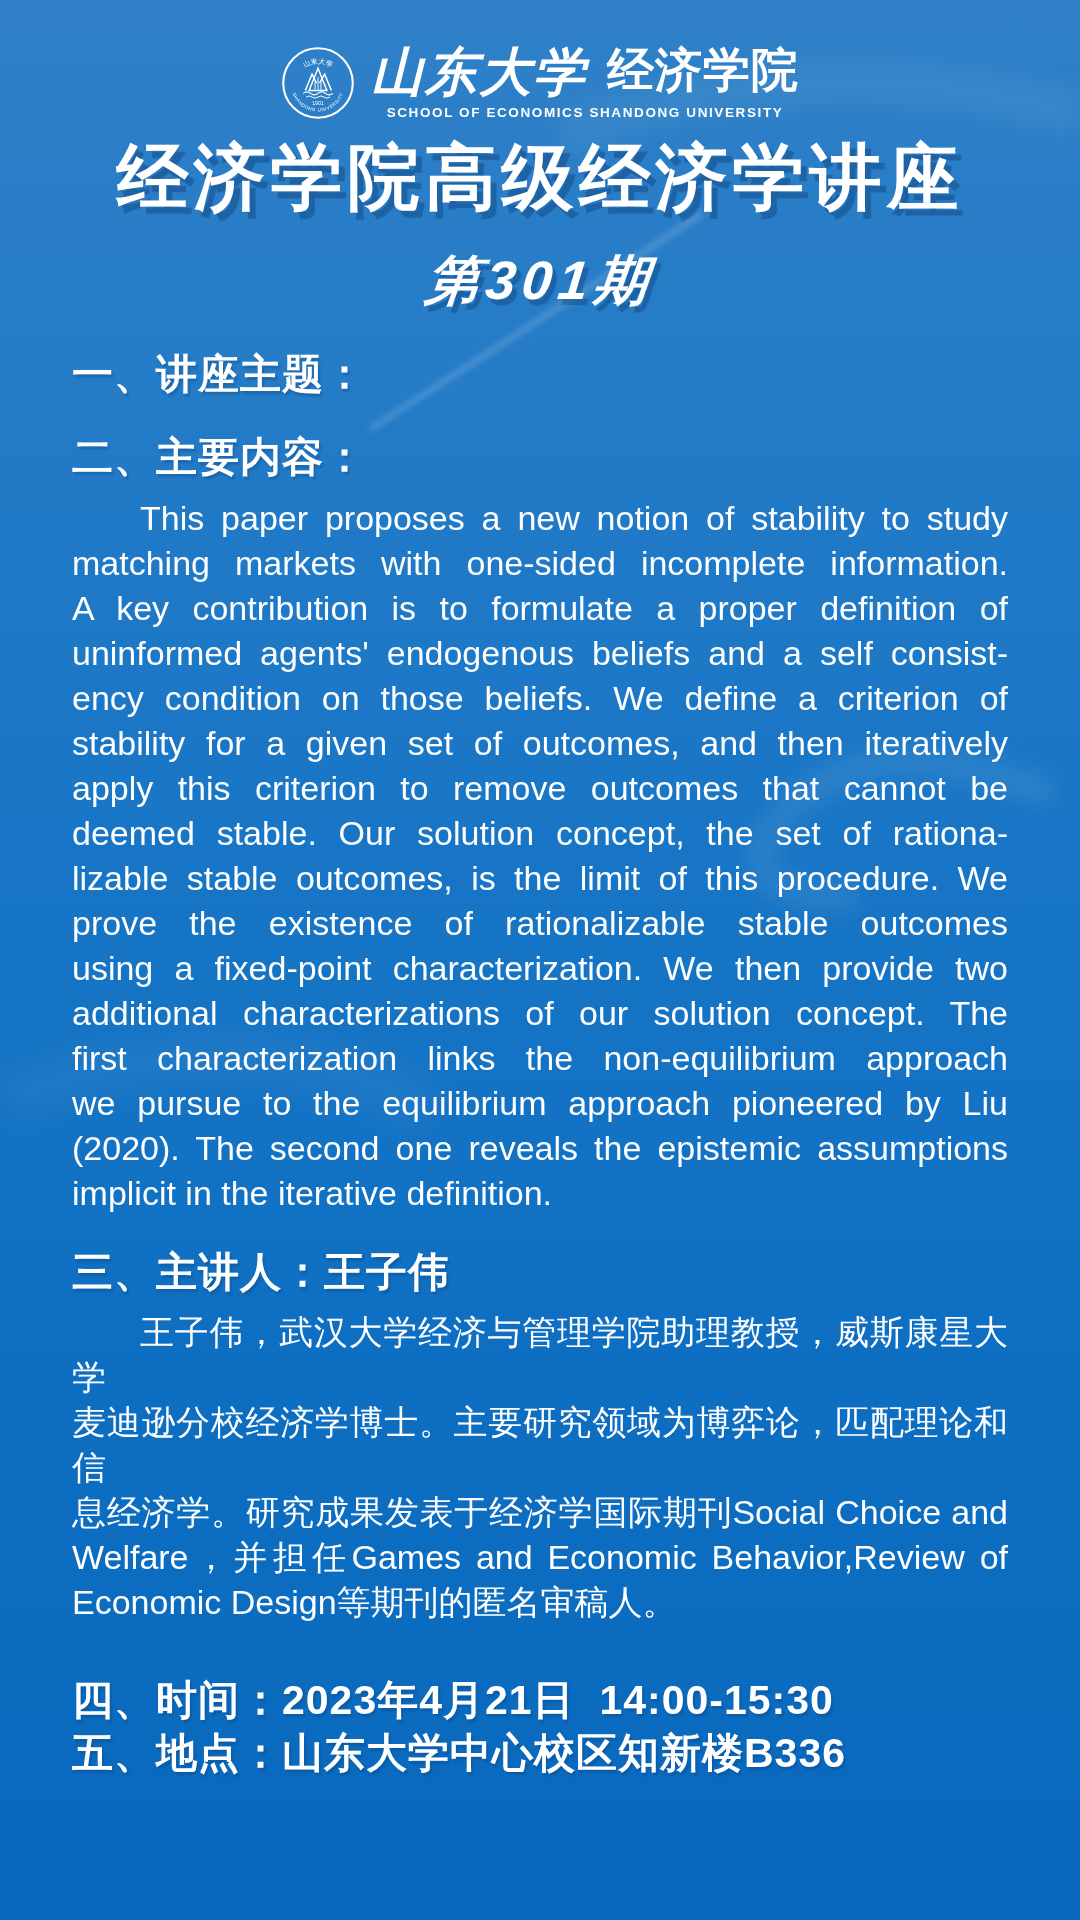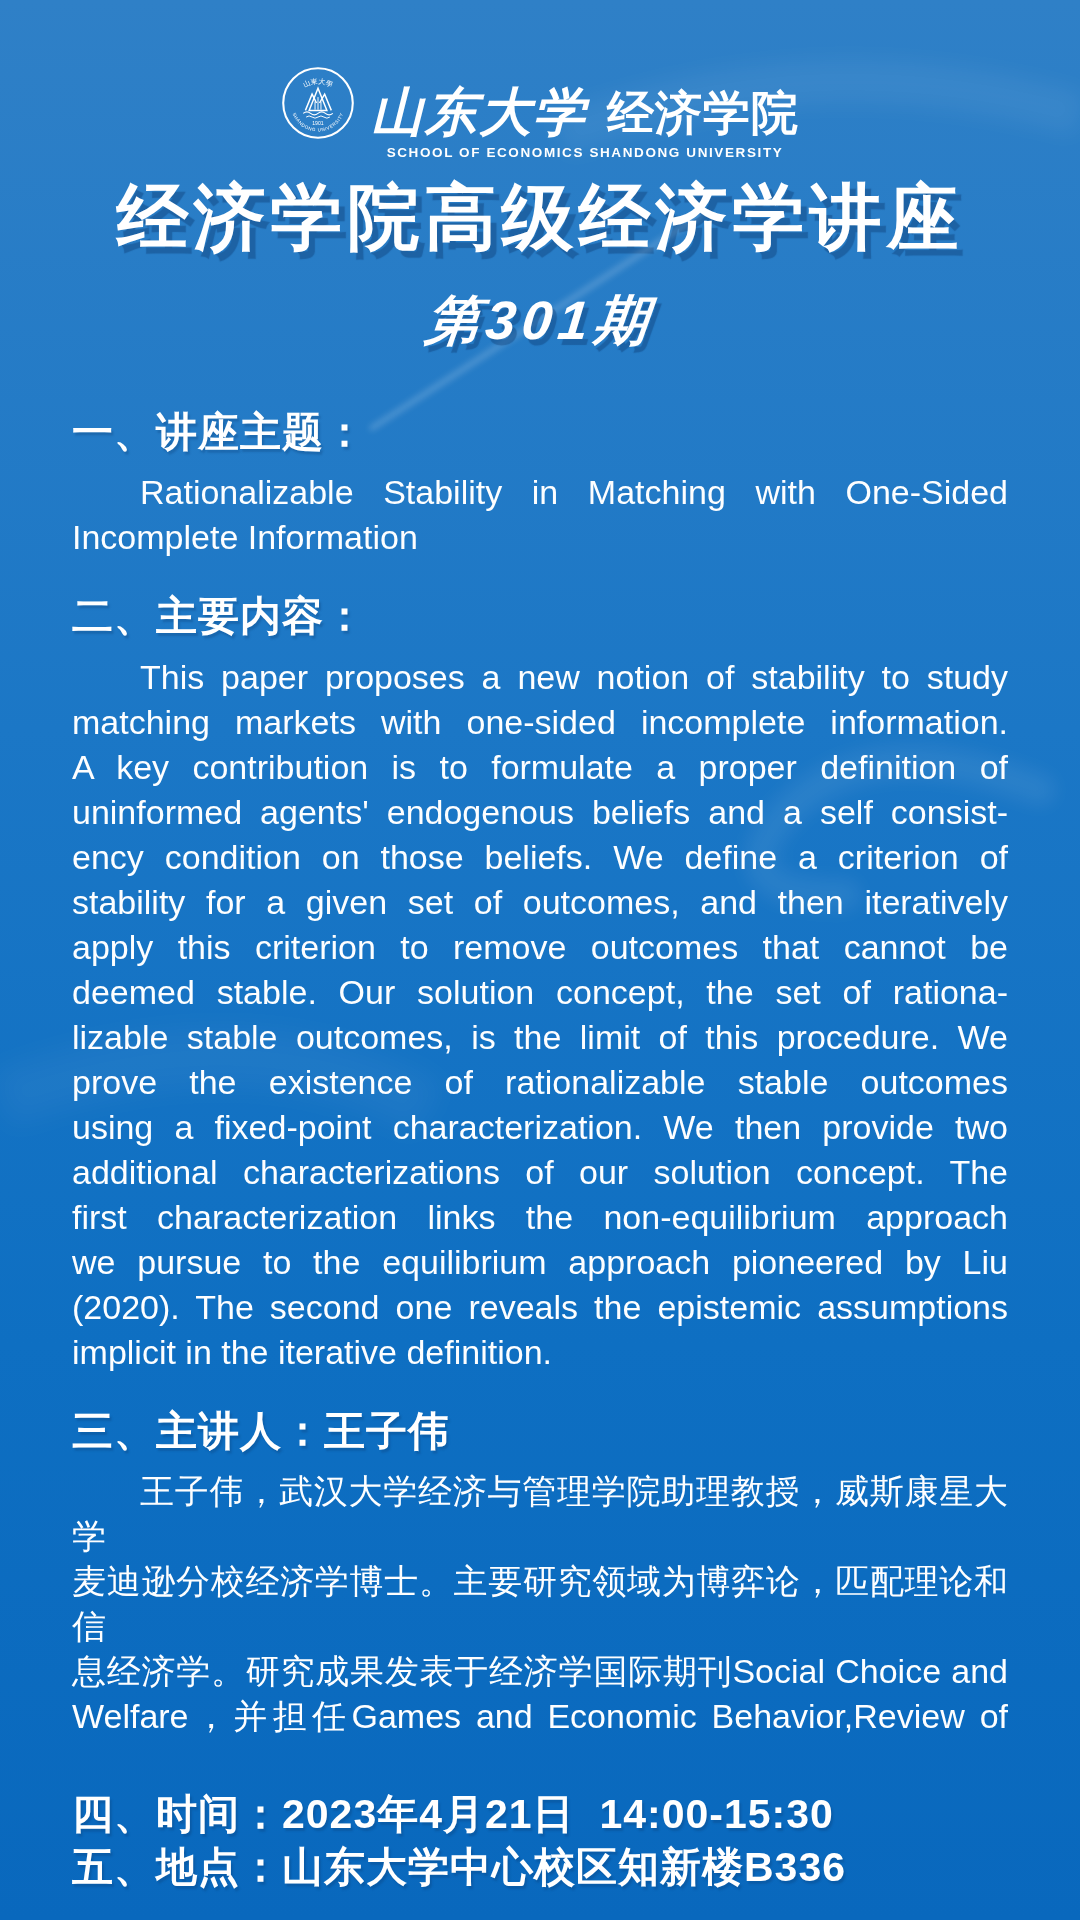--- a/index.html
+++ b/index.html
@@ -14,21 +14,21 @@
   }
   .streaks { position:absolute; top:0; left:0; pointer-events:none; }
 
   .logo-row {
     position:relative;
     display:flex; justify-content:center; align-items:center;
     gap:16px; padding-top:46px;
   }
   .seal { width:74px; height:74px; flex:0 0 auto; }
   .wordmark { text-align:center; }
-  .wordmark-cn { display:flex; align-items:center; gap:20px; line-height:1;margin-top:40px; }
+  .wordmark-cn { display:flex; align-items:flex-start; gap:20px; line-height:1; }
   .cn-script { font-size:52px; font-weight:700; font-style:italic; letter-spacing:2px; }
   .cn-block  { font-size:47px; font-weight:700; letter-spacing:1px; }
   .wordmark-en { margin-top:7px; font-size:13.5px; letter-spacing:1.6px; font-weight:600; white-space:nowrap; }
 
   .main-title {
     margin-top:18px;
     text-align:center;
     font-size:72px; font-weight:900; letter-spacing:5px;
     line-height:1.1;
     text-shadow:6px 7px 1px rgba(12,58,112,0.40);
@@ -52,21 +52,21 @@
   }
   .sec-lines { margin-top:11px; }
   .line {
     font-size:34px; line-height:45px;
     text-align:justify; text-align-last:justify;
     color:#fdfeff;
   }
   .line.indent { text-indent:2em; }
   .line.last { text-align-last:left; }
 
-  .sec-topic    { margin-top:48px; }
+  .sec-topic    { margin-top:30px; }
   .sec-content  { margin-top:30px; }
   .sec-speaker  { margin-top:30px; }
   .sec-time     { margin-top:49px; }
   .sec-location { }
 </style>
 </head>
 <body>
 
 <div class="poster" style="--bg-top: #2F80C7; --bg-bottom: #0968BD;">
 
@@ -104,24 +104,20 @@
       <div class="wordmark-en">SCHOOL OF ECONOMICS SHANDONG UNIVERSITY</div>
     </div>
   </div>
 
   <div class="main-title">经济学院高级经济学讲座</div>
   <div class="issue">第301期</div>
 
   <div id="sections">
   <section class="sec sec-topic">
     <h2 class="sec-heading">一、讲座主题：</h2>
-    <div class="sec-lines">
-          <div class="line indent">Rationalizable Stability in Matching with One-Sided</div>
-          <div class="line last">Incomplete Information</div>
-        </div>
   </section>
 
   <section class="sec sec-content">
     <h2 class="sec-heading">二、主要内容：</h2>
     <div class="sec-lines">
           <div class="line indent">This paper proposes a new notion of stability to study</div>
           <div class="line">matching markets with one-sided incomplete information.</div>
           <div class="line">A key contribution is to formulate a proper definition of</div>
           <div class="line">uninformed agents' endogenous beliefs and a self consist-</div>
           <div class="line">ency condition on those beliefs. We define a criterion of</div>
@@ -139,20 +135,21 @@
         </div>
   </section>
 
   <section class="sec sec-speaker">
     <h2 class="sec-heading">三、主讲人：王子伟</h2>
     <div class="sec-lines">
           <div class="line indent">王子伟，武汉大学经济与管理学院助理教授，威斯康星大学</div>
           <div class="line">麦迪逊分校经济学博士。主要研究领域为博弈论，匹配理论和信</div>
           <div class="line">息经济学。研究成果发表于经济学国际期刊Social Choice and</div>
           <div class="line">Welfare，并担任Games and Economic Behavior,Review of</div>
+          <div class="line last">Economic Design等期刊的匿名审稿人。</div>
         </div>
   </section>
 
   <section class="sec sec-time">
     <h2 class="sec-heading">四、时间：2023年4月21日  14:00-15:30</h2>
 
   </section>
 
   <section class="sec sec-location">
     <h2 class="sec-heading">五、地点：山东大学中心校区知新楼B336</h2>

